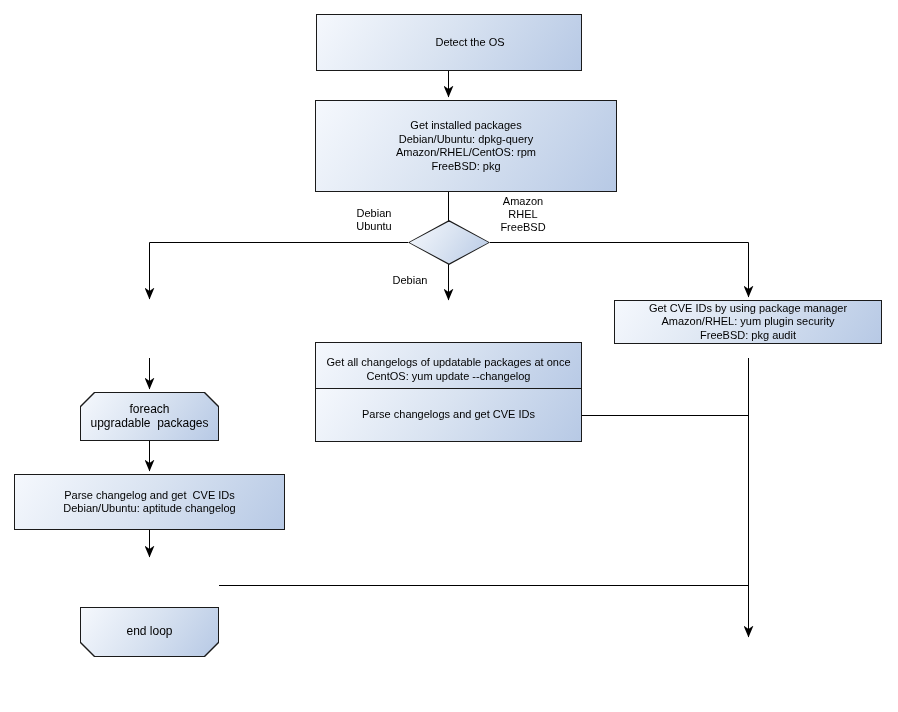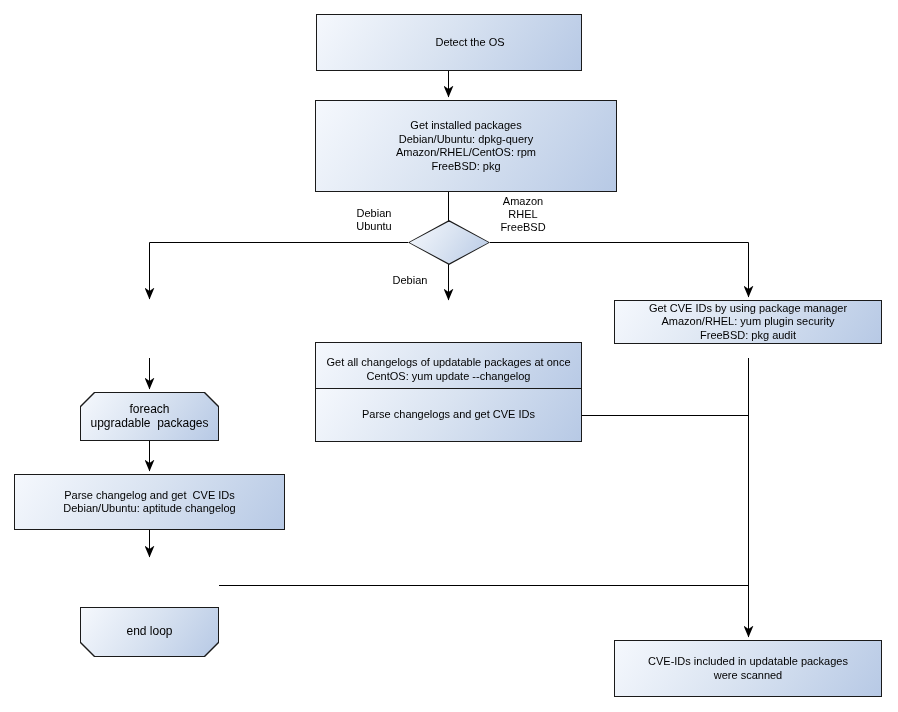--- a/index.html
+++ b/index.html
@@ -167,18 +167,14 @@
   <div class="node rect" style="left:315px; top:388px; width:267px; height:54px;">
     <div class="node-text">Parse changelogs and get CVE IDs</div>
   </div>
 
   <div class="node rect" style="left:614px; top:300px; width:268px; height:44px;align-items:center;">
     <div class="node-text">Get CVE IDs by using package manager
 Amazon/RHEL: yum plugin security
 FreeBSD: pkg audit</div>
   </div>
 
-  <div class="node rect" style="left:614px; top:640px; width:268px; height:57px;">
-    <div class="node-text">CVE-IDs included in updatable packages
-were scanned</div>
-  </div>
 
 </div>
 
 </body></html>

